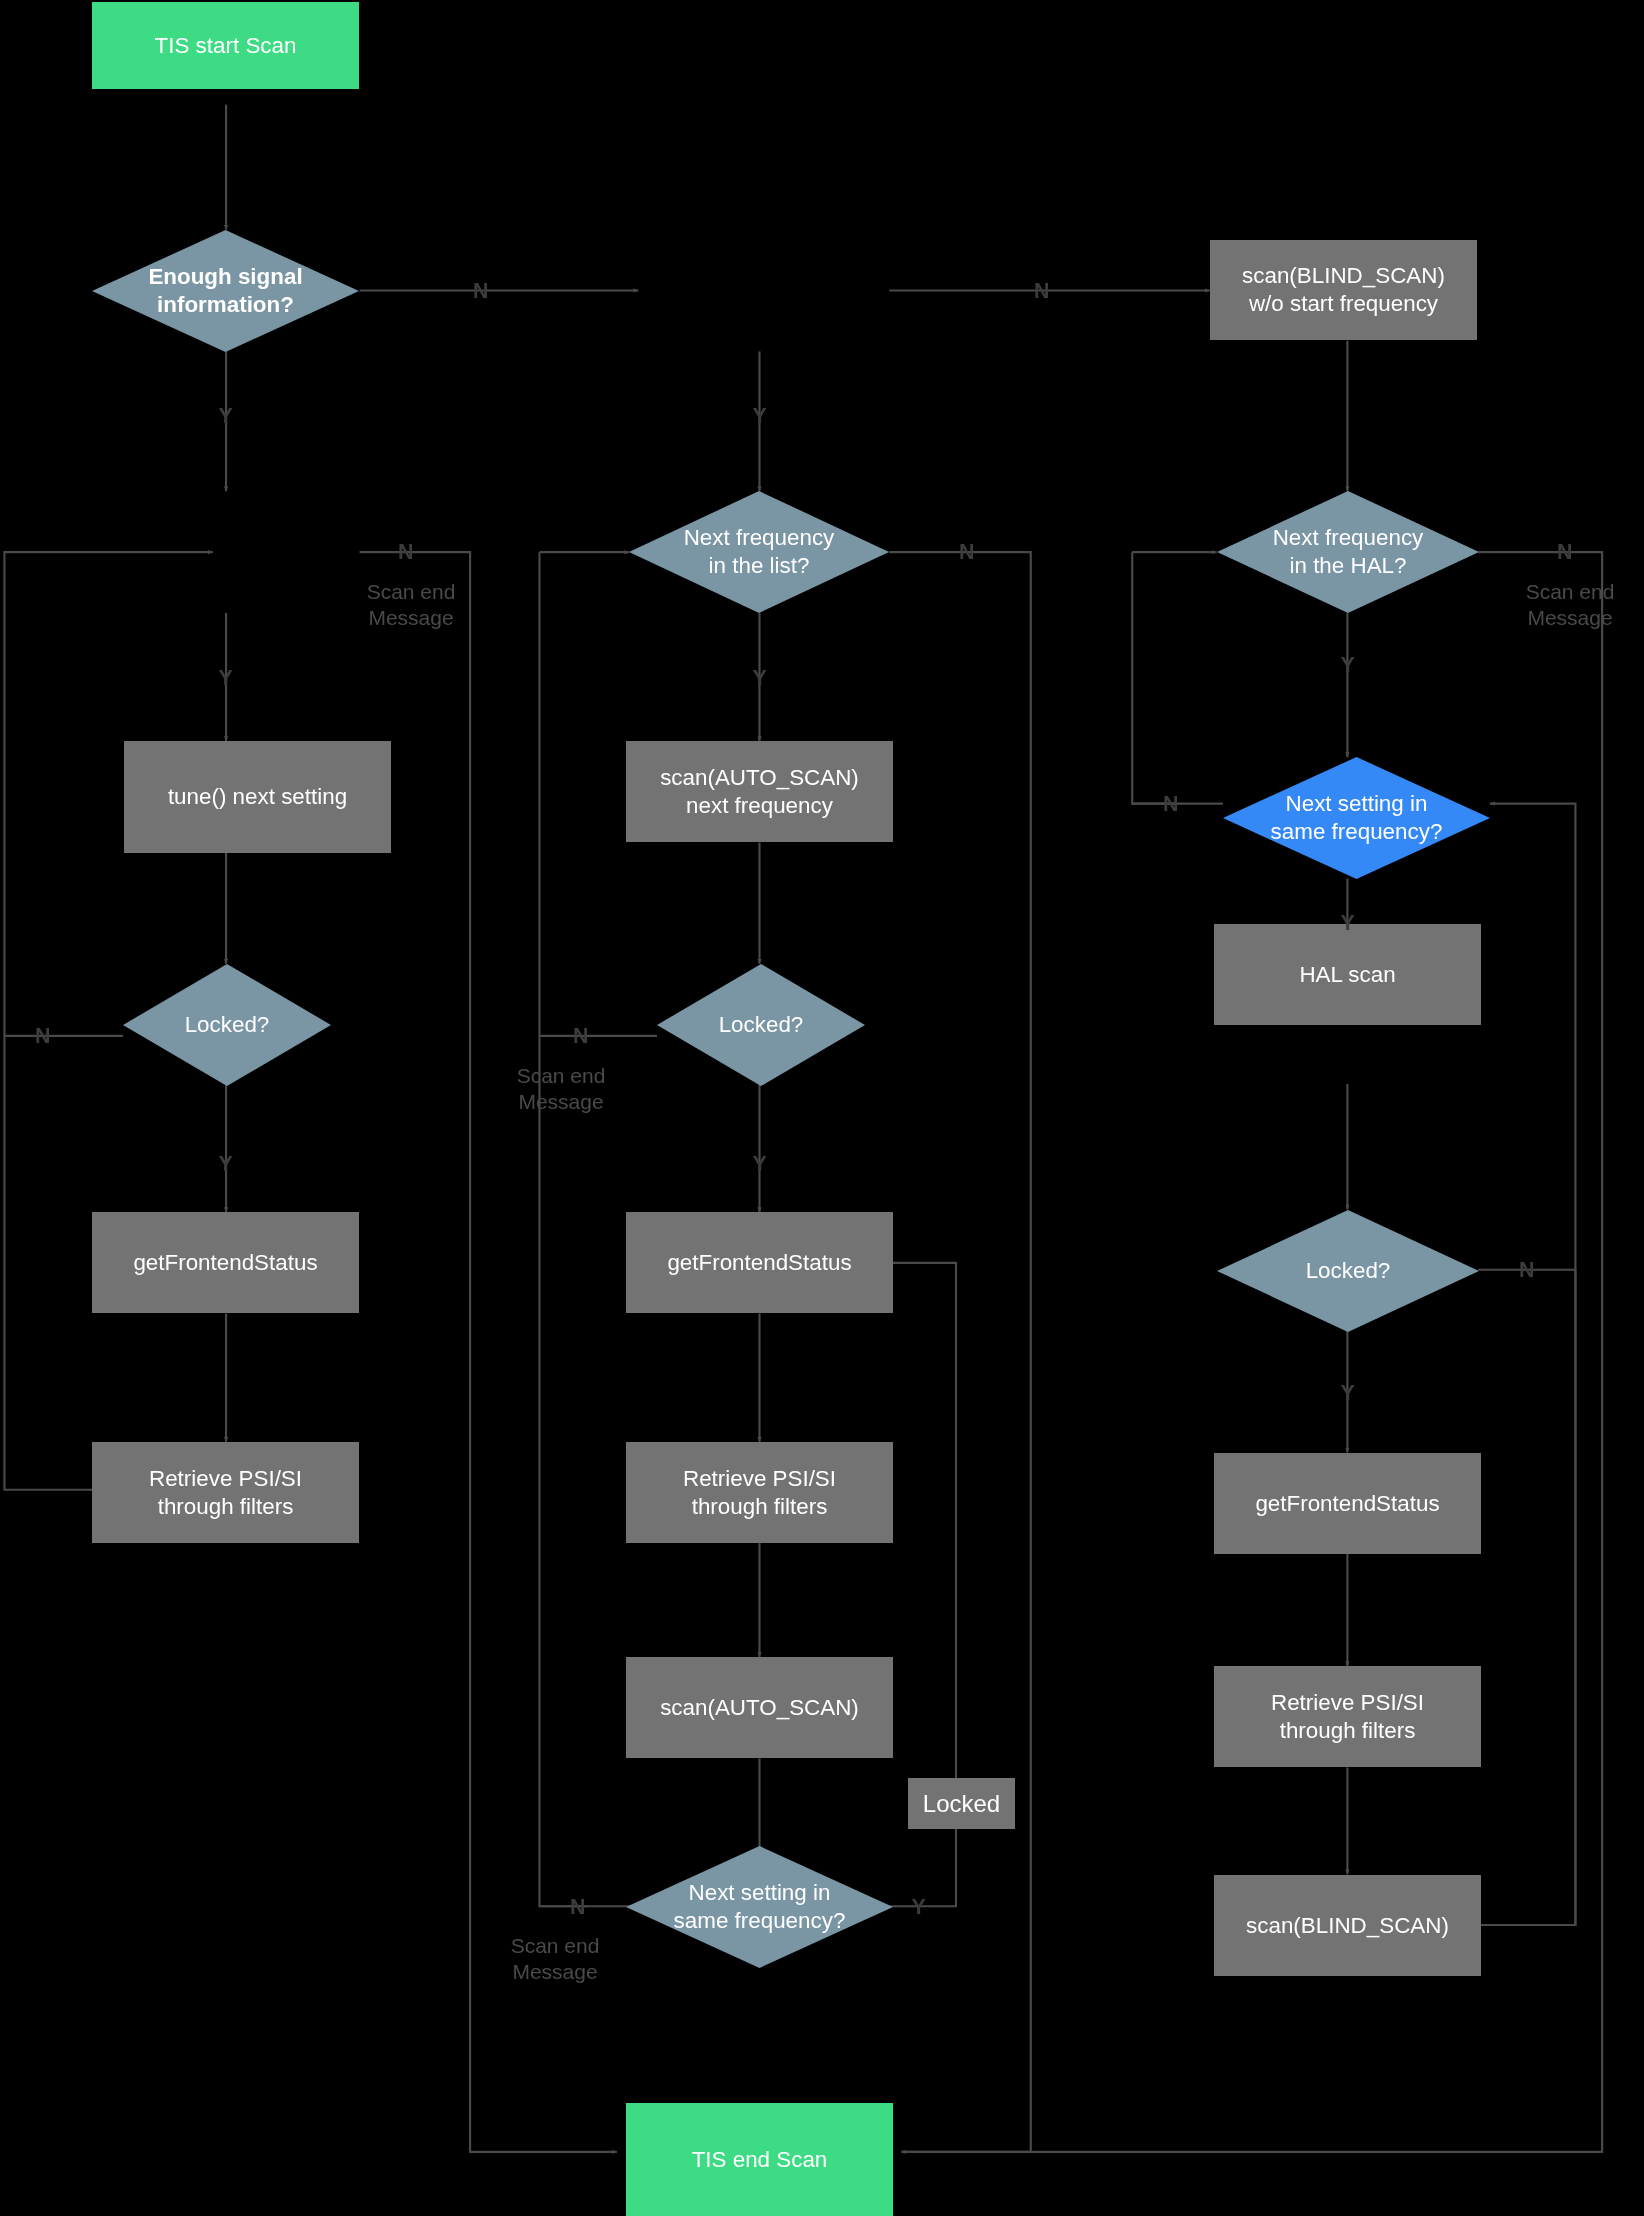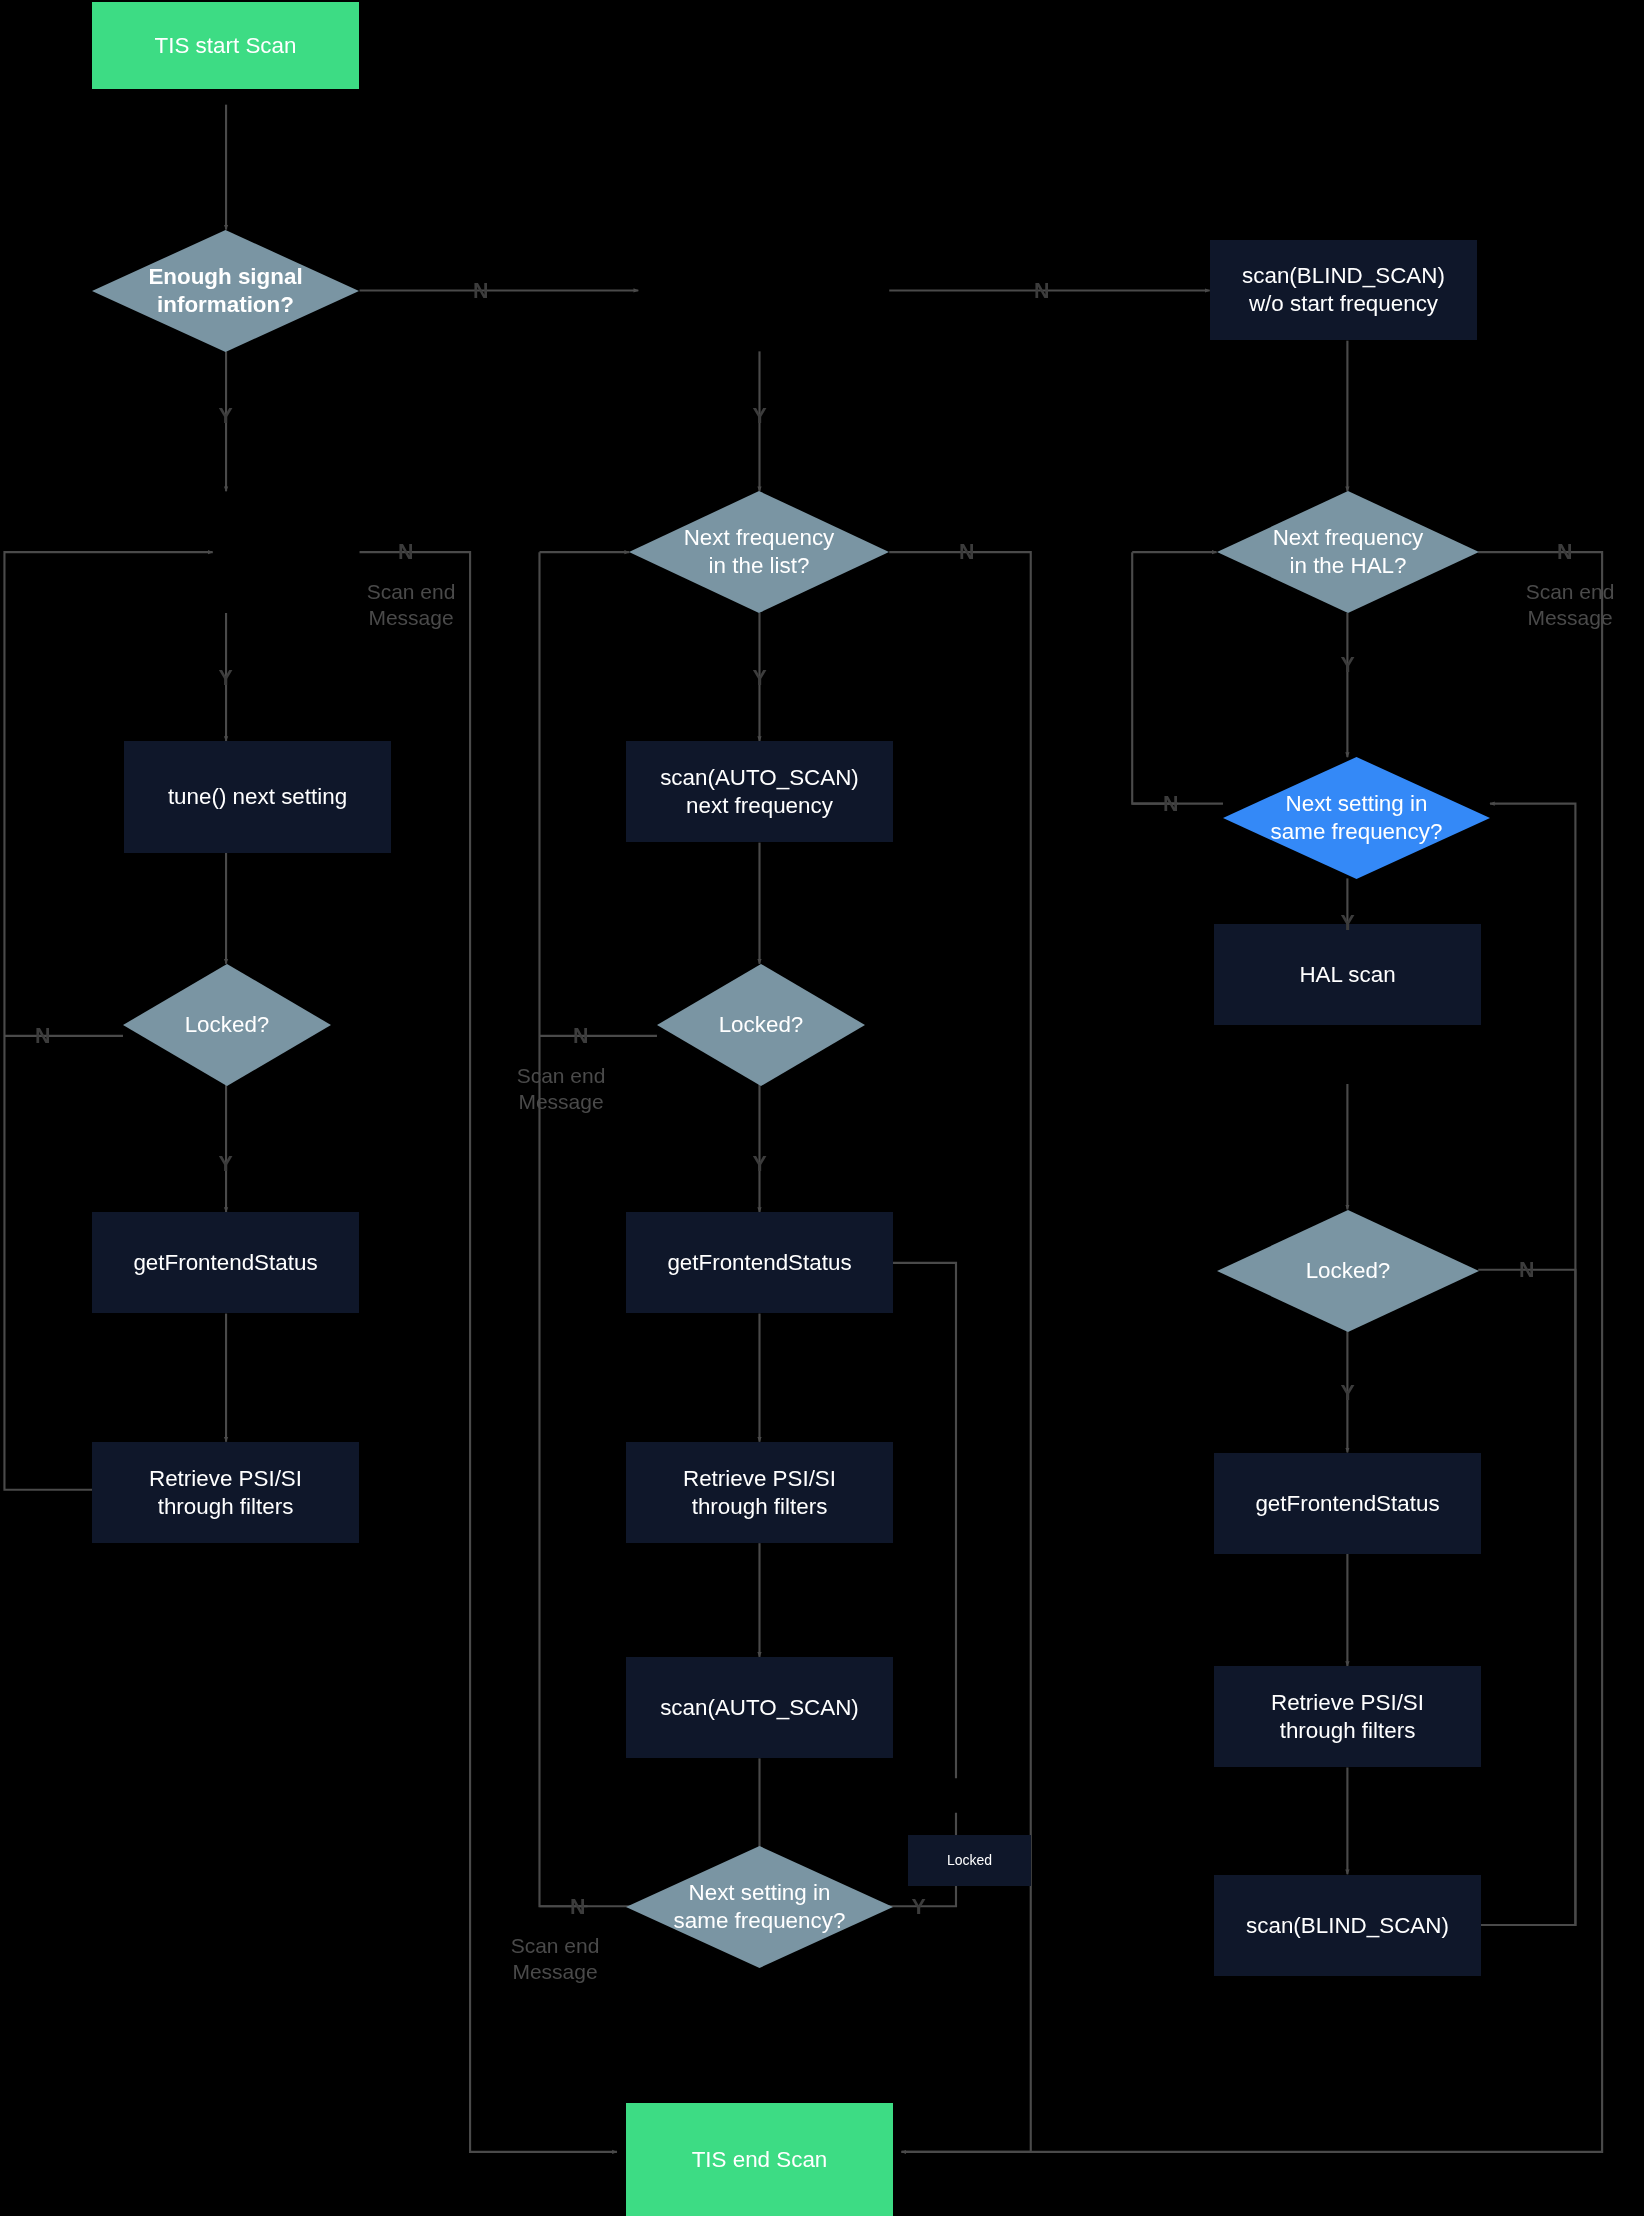--- a/index.html
+++ b/index.html
@@ -29,21 +29,21 @@
     justify-content: center;
     text-align: center;
     color: #ffffff;
     box-sizing: border-box;
     line-height: 1.25;
   }
   .rect {
     font-size: 22.4px;
   }
   .rect.green { background: #3ddc84; }
-  .rect.blue  { background: #0f172a; }
+  .rect.blue  { background: #737373; }
   .diamond-wrap {
     position: absolute;
   }
   .diamond-shape {
     position: absolute;
     left: 0; top: 0;
     width: 100%; height: 100%;
   }
   .diamond-label {
     position: absolute;
@@ -281,21 +281,21 @@
 
   <div class="node rect blue" style="left:626px; top:1657px; width:267px; height:101px;">
     <span>scan(AUTO_SCAN)</span>
   </div>
 
   <div class="node rect blue" style="left:1214px; top:1666px; width:267px; height:101px;">
     <span style="white-space:pre-line">Retrieve PSI/SI
 through filters</span>
   </div>
 
-  <div class="node rect blue" style="left:908px; top:1835px; width:123px; height:51px; font-size:14px;">
+  <div class="node rect blue" style="left:908px; top:1778px; width:107px; height:51px; font-size:24px;">
     <span>Locked</span>
   </div>
 
   <div class="diamond-wrap" style="left:626px; top:1846px; width:267px; height:122px;">
     <svg class="diamond-shape" viewBox="0 0 500 228" preserveAspectRatio="none">
       <polygon points="250,0 500,114 250,228 0,114" fill="#7a95a3"></polygon>
     </svg>
     <div class="diamond-label">
       <span style="white-space:pre-line">Next setting in
 same frequency?</span>

